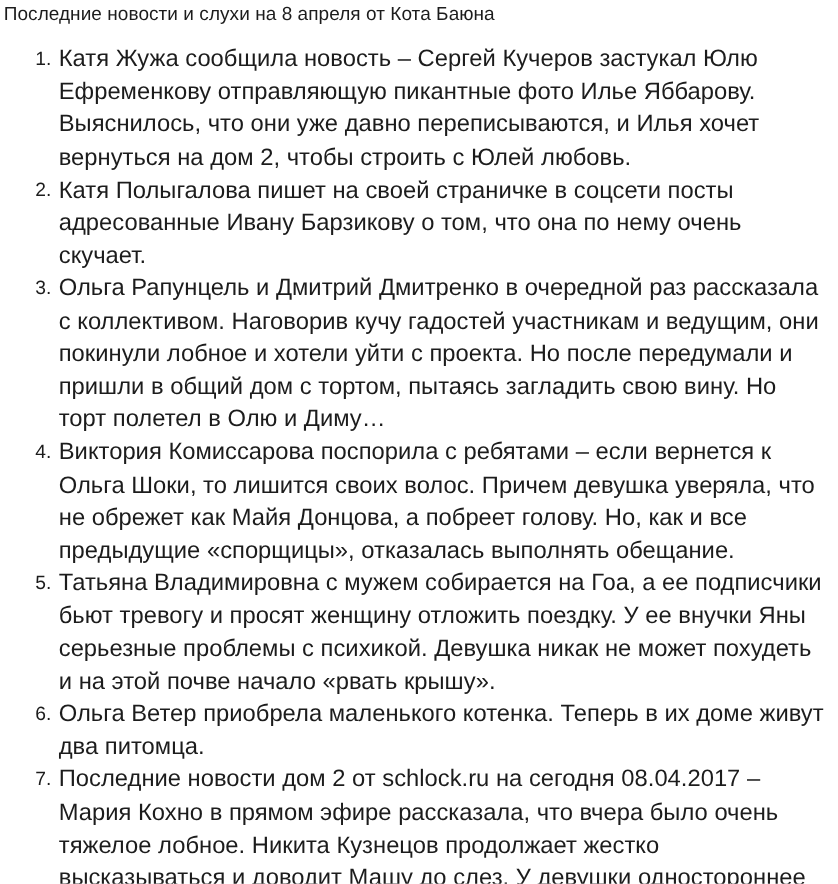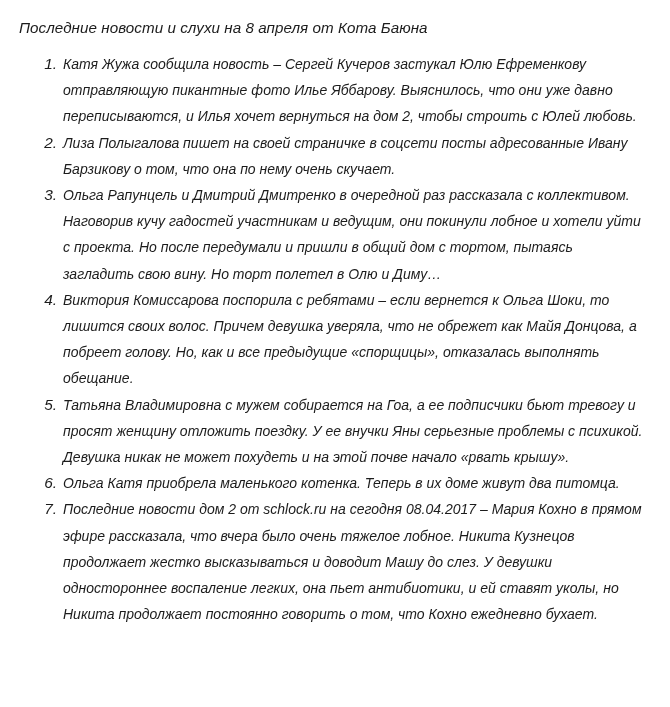--- a/index.html
+++ b/index.html
@@ -14,24 +14,23 @@
     font-family: "Liberation Sans", "DejaVu Sans", sans-serif;
     color: #1c1c1c;
     overflow: hidden;
     -webkit-font-smoothing: antialiased;
   }
 
   .page {
     width: 670px;
     height: 707px;
     box-sizing: border-box;
-    padding: 16px;
+    padding: 0;
     position: relative;
     background: #ffffff;
-    font-style: italic;
   }
 
   .doc-title {
     font-size: 15.2px;
     line-height: 20px;
     font-weight: 400;
     color: #1c1c1c;
     margin: 0;
     padding: 2px 4px 0 3px;
     letter-spacing: 0.05px;
@@ -43,21 +42,21 @@
     margin: 0;
     padding: 0;
     counter-reset: newsitem;
   }
 
   .news-item {
     position: relative;
     counter-increment: newsitem;
     padding-left: 47px;
     padding-right: 8px;
-    font-size: 14px;
+    font-size: 19px;
     line-height: 26.2px;
     color: #1c1c1c;
     text-align: left;
     letter-spacing: 0.01px;
   }
 
   .news-item::before {
     content: counter(newsitem) ".";
     position: absolute;
     left: 0;
@@ -84,32 +83,32 @@
 
   <h1 class="doc-title">Последние новости и слухи на 8 апреля от Кота Баюна</h1>
 
   <div class="list-top-gap"></div>
 
   <ol class="news-list">
     <li class="news-item">
       <span class="item-text">Катя Жужа сообщила новость – Сергей Кучеров застукал Юлю Ефременкову отправляющую пикантные фото Илье Яббарову. Выяснилось, что они уже давно переписываются, и Илья хочет вернуться на дом 2, чтобы строить с Юлей любовь.</span>
     </li>
     <li class="news-item">
-      <span class="item-text">Лиза Полыгалова пишет на своей страничке в соцсети посты адресованные Ивану Барзикову о том, что она по нему очень скучает.</span>
+      <span class="item-text">Катя Полыгалова пишет на своей страничке в соцсети посты адресованные Ивану Барзикову о том, что она по нему очень скучает.</span>
     </li>
     <li class="news-item">
       <span class="item-text">Ольга Рапунцель и Дмитрий Дмитренко в очередной раз рассказала с коллективом. Наговорив кучу гадостей участникам и ведущим, они покинули лобное и хотели уйти с проекта. Но после передумали и пришли в общий дом с тортом, пытаясь загладить свою вину. Но торт полетел в Олю и Диму…</span>
     </li>
     <li class="news-item">
       <span class="item-text">Виктория Комиссарова поспорила с ребятами – если вернется к Ольга Шоки, то лишится своих волос. Причем девушка уверяла, что не обрежет как Майя Донцова, а побреет голову. Но, как и все предыдущие «спорщицы», отказалась выполнять обещание.</span>
     </li>
     <li class="news-item">
       <span class="item-text">Татьяна Владимировна с мужем собирается на Гоа, а ее подписчики бьют тревогу и просят женщину отложить поездку. У ее внучки Яны серьезные проблемы с психикой. Девушка никак не может похудеть и на этой почве начало «рвать крышу».</span>
     </li>
     <li class="news-item">
-      <span class="item-text">Ольга Катя приобрела маленького котенка. Теперь в их доме живут два питомца.</span>
+      <span class="item-text">Ольга Ветер приобрела маленького котенка. Теперь в их доме живут два питомца.</span>
     </li>
     <li class="news-item">
       <span class="item-text">Последние новости дом 2 от schlock.ru на сегодня 08.04.2017 – Мария Кохно в прямом эфире рассказала, что вчера было очень тяжелое лобное. Никита Кузнецов продолжает жестко высказываться и доводит Машу до слез. У девушки одностороннее воспаление легких, она пьет антибиотики, и ей ставят уколы, но Никита продолжает постоянно говорить о том, что Кохно ежедневно бухает.</span>
     </li>
   </ol>
 
 </div>
 
 </body></html>

